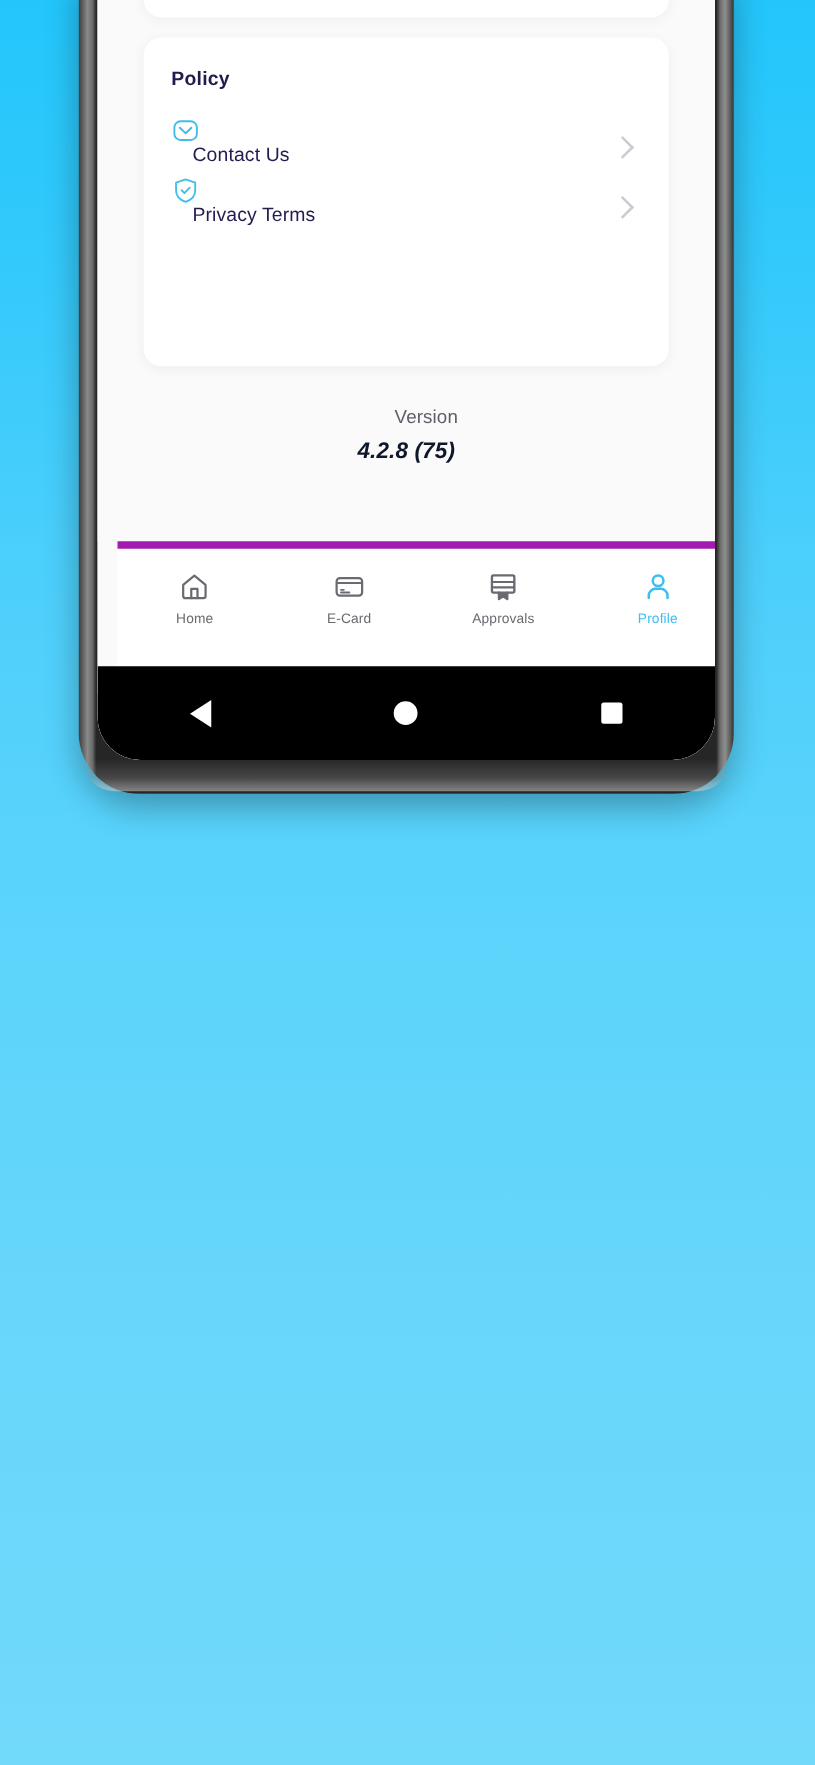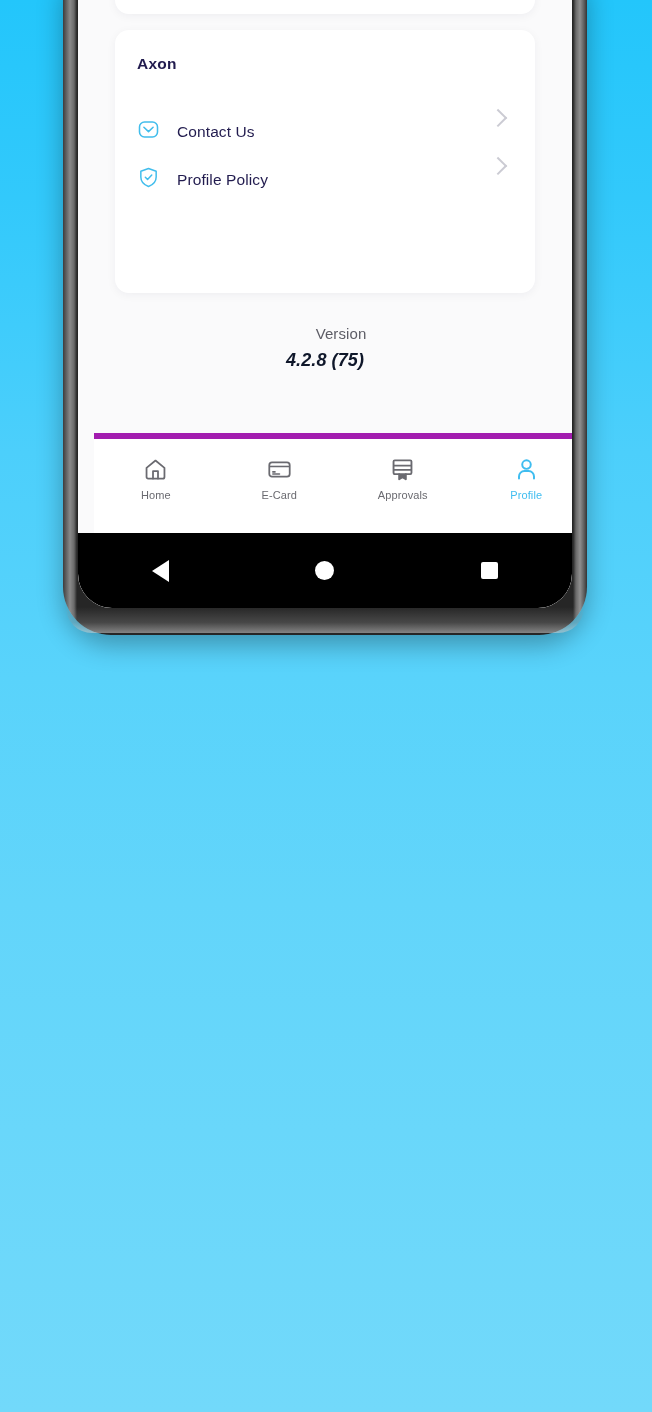--- a/index.html
+++ b/index.html
@@ -111,24 +111,25 @@
   .menu-list {
     position: absolute;
     left: 0;
     top: 63px;
     width: 100%;
   }
   .menu-row {
     position: relative;
     height: 48px;
     display: flex;
-    align-items: flex-end;
+    align-items: flex-start;
     padding-left: 22px;
     padding-right: 16px;
     cursor: pointer;
+    flex-direction: column;
   }
   .menu-icon {
     width: 23px;
     height: 23px;
     flex: 0 0 23px;
     color: #41bdec;
     display: flex;
     align-items: center;
     justify-content: center;
   }
@@ -271,21 +272,21 @@
   <div id="app-content">
 
     <div id="settings-scroll">
 
       <div class="card" id="card-partial">
         
         
       </div>
 
       <div class="card" id="card-other">
-        <div class="card-title">Axon</div>
+        <div class="card-title">Policy</div>
 
         <div class="menu-list">
 
           <div class="menu-row">
             <span class="menu-icon">
               <svg viewBox="0 0 24 24" width="23" height="23" fill="none" stroke="currentColor" stroke-width="1.6">
                 <rect x="2.6" y="4.2" width="18.8" height="15.6" rx="5.2"></rect>
                 <path d="M7.2 9.6l4.8 4.6 4.8-4.6" stroke-linecap="round" stroke-linejoin="round"></path>
               </svg>
             </span>
@@ -297,21 +298,21 @@
 
 
 
           <div class="menu-row">
             <span class="menu-icon">
               <svg viewBox="0 0 24 24" width="23" height="23" fill="none" stroke="currentColor" stroke-width="1.55">
                 <path d="M12 2.6 L20 5.4 V11.6 C20 16.4 16.6 19.8 12 21.4 C7.4 19.8 4 16.4 4 11.6 V5.4 Z" stroke-linejoin="round"></path>
                 <path d="M8.7 11.7 L11 14.1 L15.4 9.5" stroke-linecap="round" stroke-linejoin="round"></path>
               </svg>
             </span>
-            <span class="menu-label">Profile Policy</span>
+            <span class="menu-label">Privacy Terms</span>
             <span class="menu-chevron-wrap">
                 <i class="menu-chevron"></i>
               </span>
           </div>
 
         </div>
       </div>
 
       <div id="version-block">
         <div id="version-label">Version</div>

